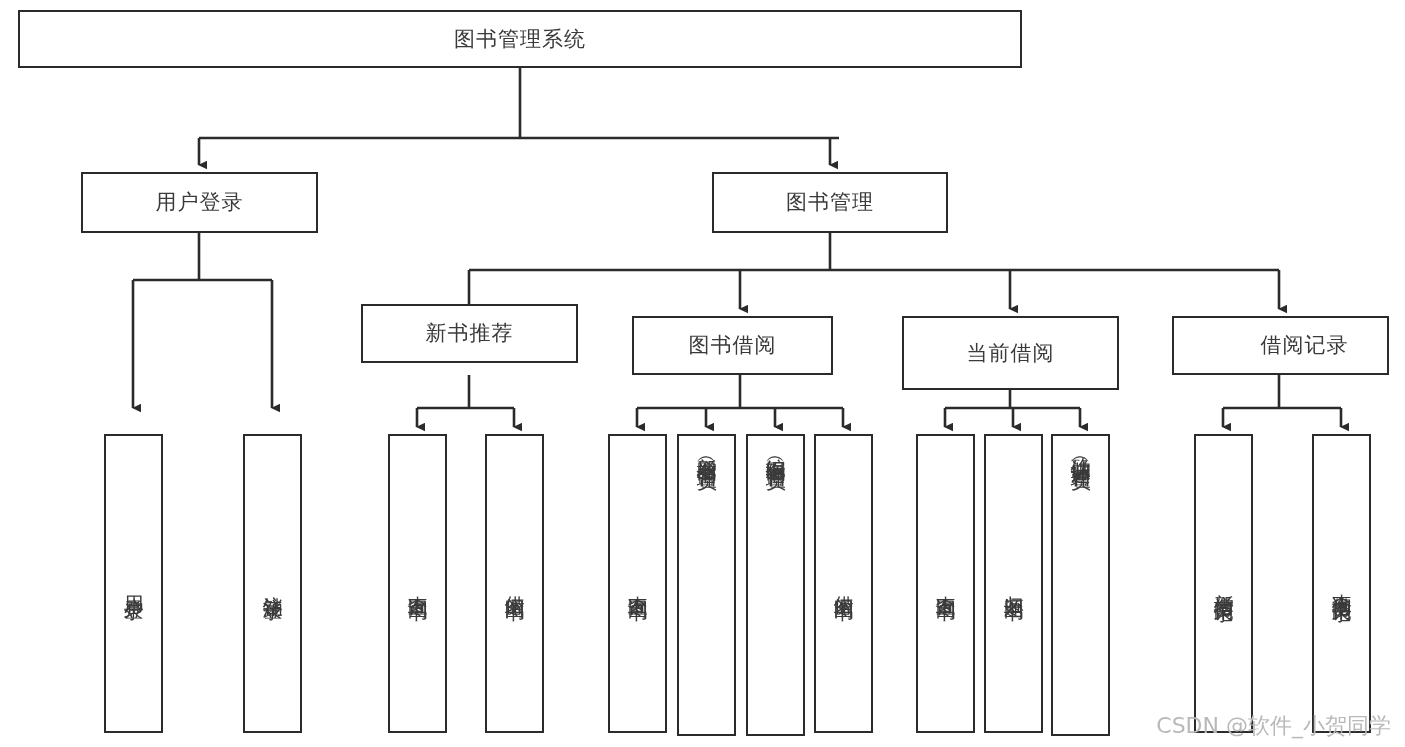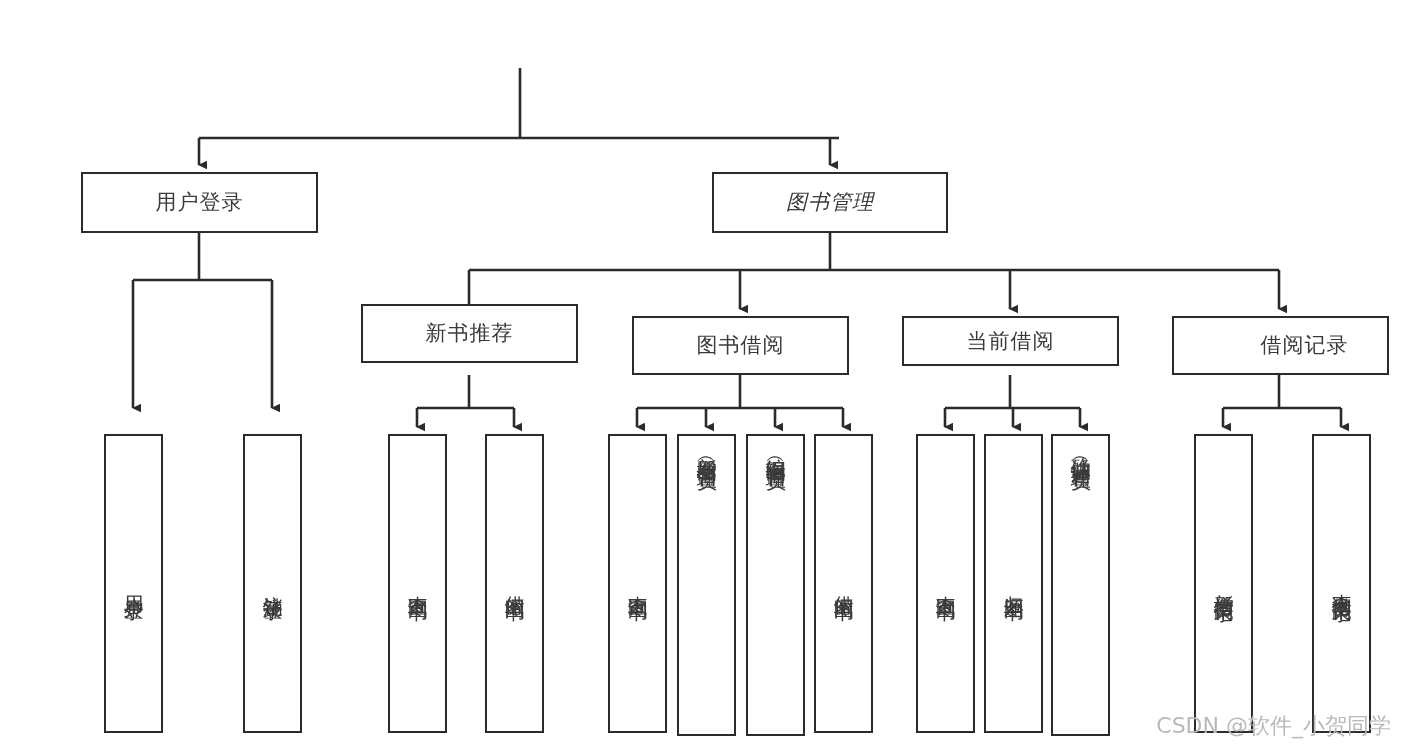--- a/index.html
+++ b/index.html
@@ -124,37 +124,40 @@
       <path d="M1013,408 L1013,427" marker-end="url(#arrowhead)"></path>
       <path d="M1080,408 L1080,427" marker-end="url(#arrowhead)"></path>
 
       <path d="M1279,375 L1279,408"></path>
       <path d="M1223,408 L1341,408"></path>
       <path d="M1223,408 L1223,427" marker-end="url(#arrowhead)"></path>
       <path d="M1341,408 L1341,427" marker-end="url(#arrowhead)"></path>
     </g>
   </svg>
 
+  <div class="node-box" id="root-box" style="left: 18px; top: 10px; width: 1004px; height: 58px;">
+    <span class="node-label-h">图书管理系统</span>
+  </div>
 
   <div id="level2-layer">
       <div class="node-box" style="left: 81px; top: 172px; width: 237px; height: 61px;">
         <span class="node-label-h">用户登录</span>
       </div>
-      <div class="node-box" style="left: 712px; top: 172px; width: 236px; height: 61px; font-style: italic;">
+      <div class="node-box" style="left: 712px; top: 172px; width: 236px; height: 61px;">
         <span class="node-label-h">图书管理</span>
       </div>
     </div>
   <div id="level3-layer">
       <div class="node-box" style="left: 361px; top: 304px; width: 217px; height: 59px;">
         <span class="node-label-h">新书推荐</span>
       </div>
-      <div class="node-box" style="left: 632px; top: 316px; width: 217px; height: 59px;">
+      <div class="node-box" style="left: 632px; top: 316px; width: 201px; height: 59px;">
         <span class="node-label-h">图书借阅</span>
       </div>
-      <div class="node-box" style="left: 902px; top: 316px; width: 217px; height: 50px;">
+      <div class="node-box" style="left: 902px; top: 316px; width: 217px; height: 74px;">
         <span class="node-label-h">当前借阅</span>
       </div>
       <div class="node-box" style="left: 1172px; top: 316px; width: 217px; height: 59px; padding-left: 48px;">
         <span class="node-label-h">借阅记录</span>
       </div>
     </div>
   <div id="leaf-layer">
       <div class="leaf-box centered" style="left: 104px; top: 434px; width: 59px; height: 299px;">
         <span class="node-label-v">用户登录</span>
       </div>

